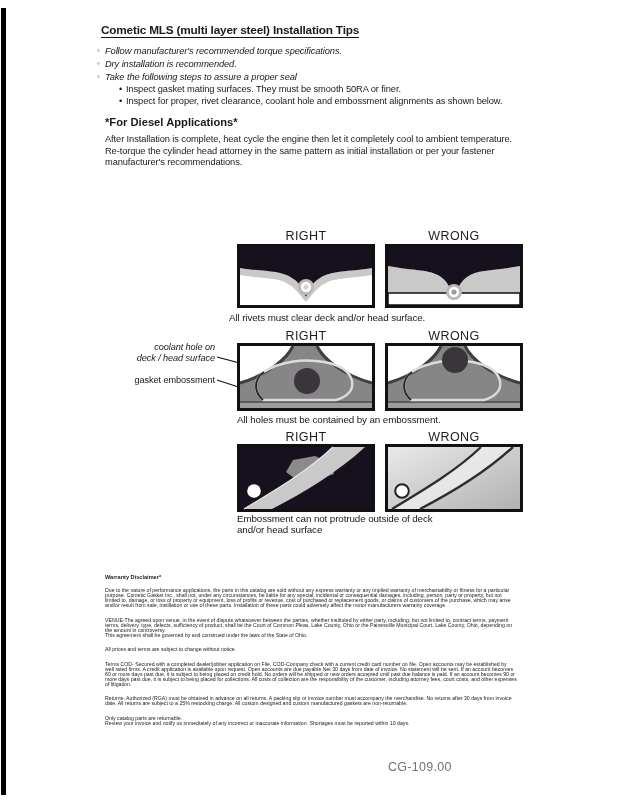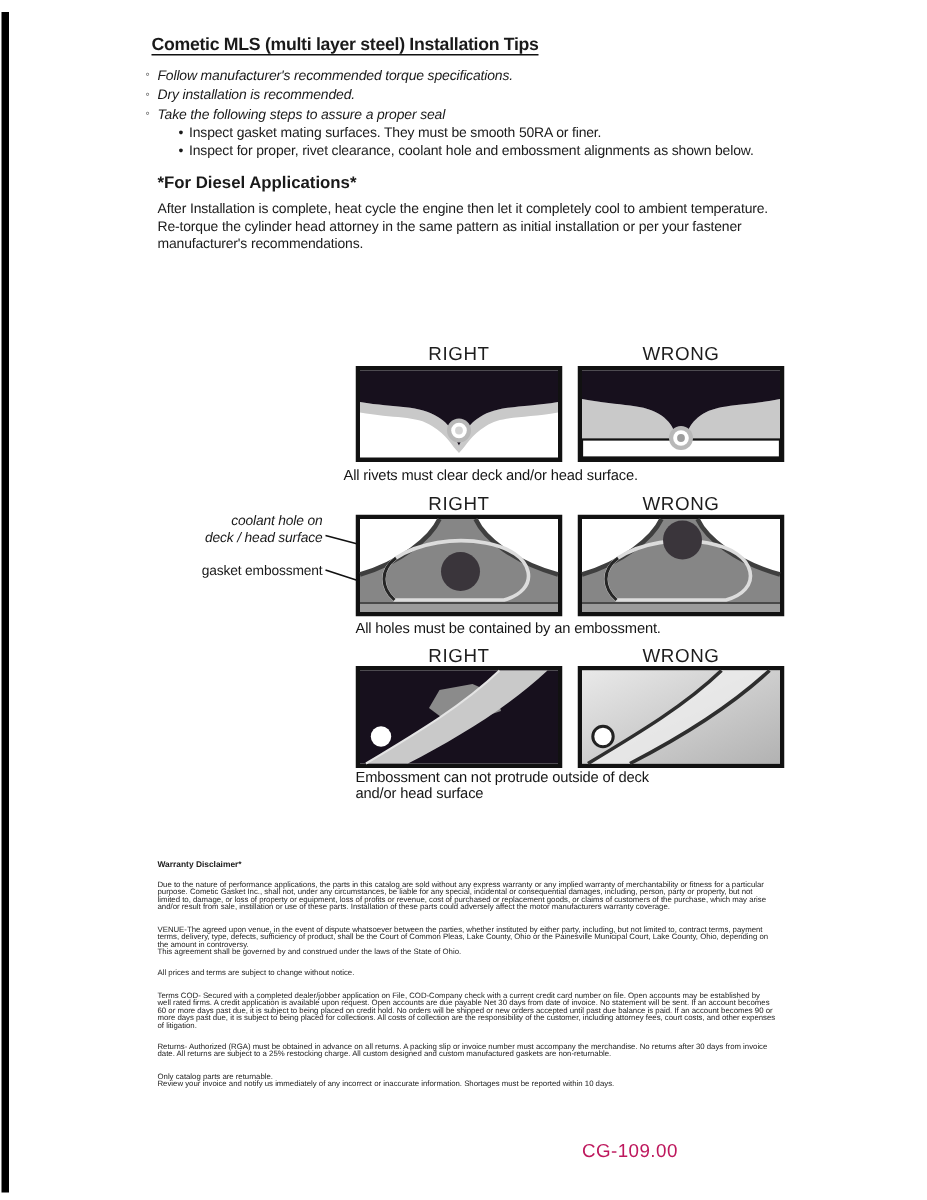--- a/index.html
+++ b/index.html
@@ -36,21 +36,21 @@
   .panel svg{display:block;}
   .caption{position:absolute;font-size:9.8px;line-height:11px;color:#161616;letter-spacing:-0.1px;}
   .annot{position:absolute;width:110px;text-align:right;font-size:9.2px;line-height:11px;white-space:pre-line;letter-spacing:-0.1px;}
   .leader{position:absolute;left:0;top:0;pointer-events:none;}
 
   
   .disclaimer{position:absolute;left:105px;top:574px;width:412px;}
   .disclaimer h3{margin:0 0 8px 0;font-size:5.6px;font-weight:bold;}
   .disclaimer p{margin:0 0 9.5px 0;font-size:5.2px;line-height:5px;white-space:pre-line;color:#222;}
 
-  .doc-number{position:absolute;left:388px;top:760px;font-size:12.5px;color:#be185d;letter-spacing:0.3px;}
+  .doc-number{position:absolute;left:388px;top:760px;font-size:12.5px;color:#737373;letter-spacing:0.3px;}
 </style>
 </head>
 <body>
 
 <div class="page">
   <div class="edge-bar"></div>
 
   <div class="tips">
     <h1 class="title">Cometic MLS (multi layer steel) Installation Tips</h1>
     <ul class="blist">

